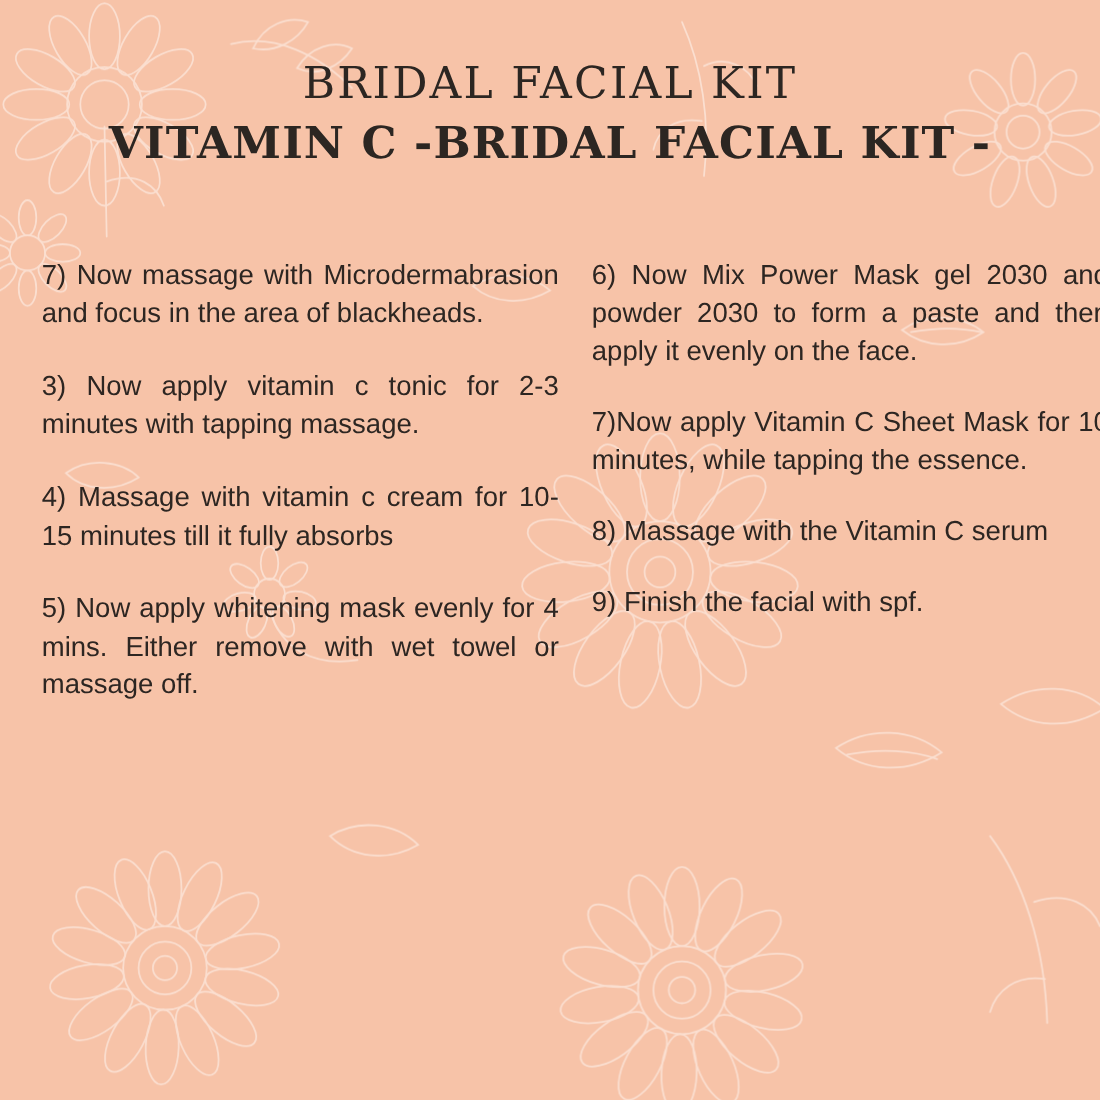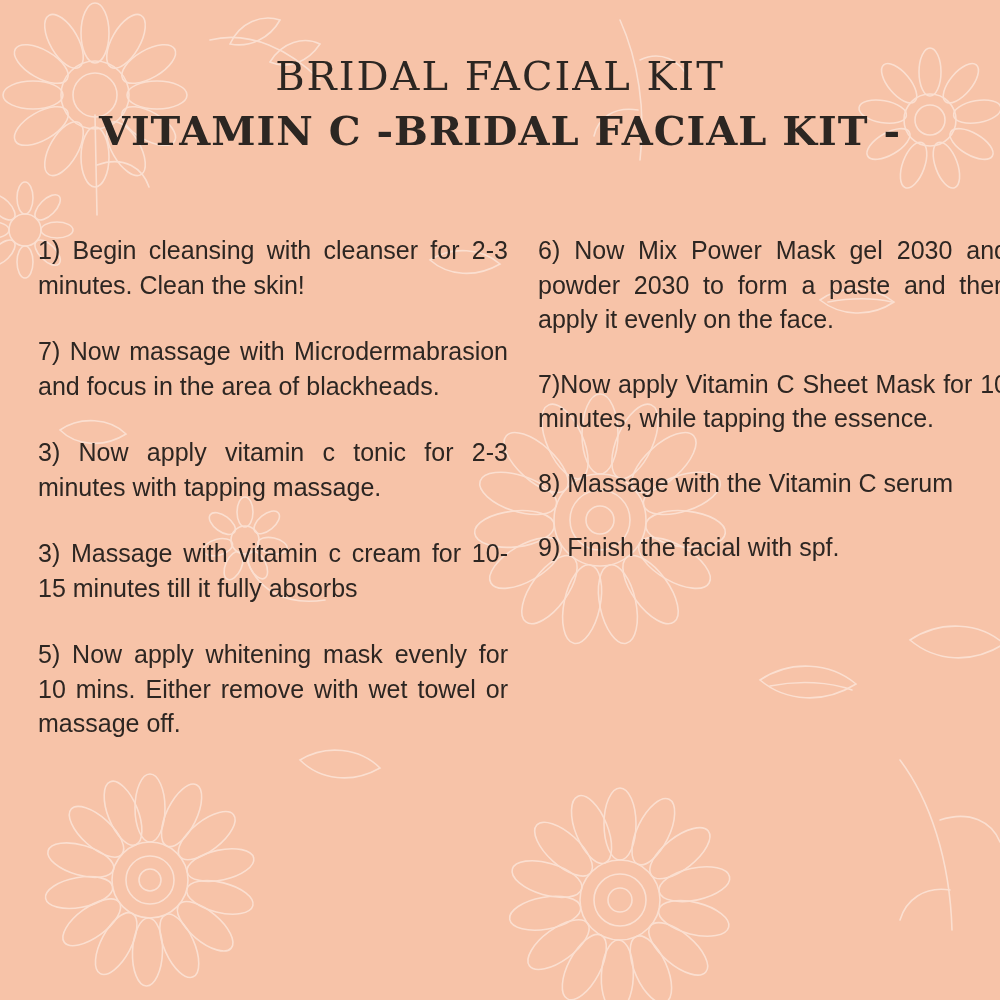--- a/index.html
+++ b/index.html
@@ -262,25 +262,24 @@
 
   <div id="content" style="color: rgb(45, 38, 34);">
 
     <div class="title-block">
       <div class="title-line1">BRIDAL FACIAL KIT</div>
       <div class="title-line2">VITAMIN C -BRIDAL FACIAL KIT -</div>
     </div>
 
     <div class="columns">
       <div class="col col-left">
-        <p class="step">1) Begin cleansing with cleanser for 2-3 minutes. Clean the skin!</p>
         <p class="step">7) Now massage with Microdermabrasion and focus in the area of blackheads.</p>
         <p class="step">3) Now apply vitamin c tonic for 2-3 minutes with tapping massage.</p>
-        <p class="step">3) Massage with vitamin c cream for 10-15 minutes till it fully absorbs</p>
-        <p class="step">5) Now apply whitening mask evenly for 10 mins. Either remove with wet towel or massage off.</p>
+        <p class="step">4) Massage with vitamin c cream for 10-15 minutes till it fully absorbs</p>
+        <p class="step">5) Now apply whitening mask evenly for 4 mins. Either remove with wet towel or massage off.</p>
       </div>
       <div class="col col-right">
         <p class="step">6) Now Mix Power Mask gel 2030 and powder 2030 to form a paste and then apply it evenly on the face.</p>
         <p class="step">7)Now apply Vitamin C Sheet Mask for 10 minutes, while tapping the essence.</p>
         <p class="step">8) Massage with the Vitamin C serum</p>
         <p class="step">9) Finish the facial with spf.</p>
       </div>
     </div>
 
   </div>

